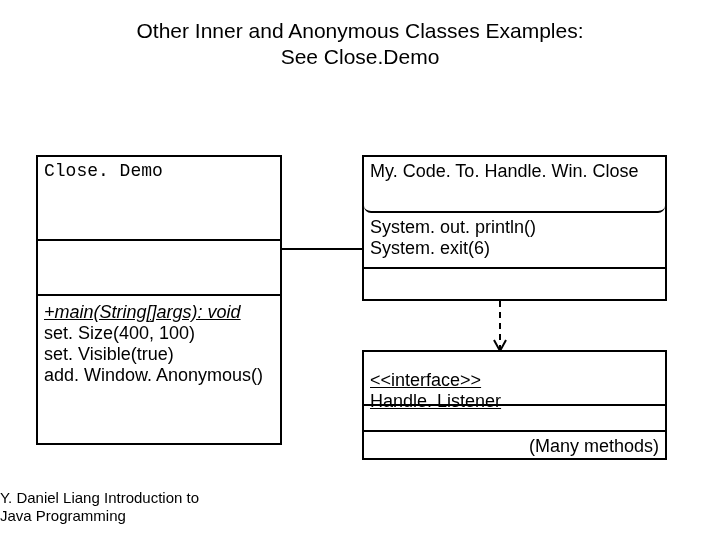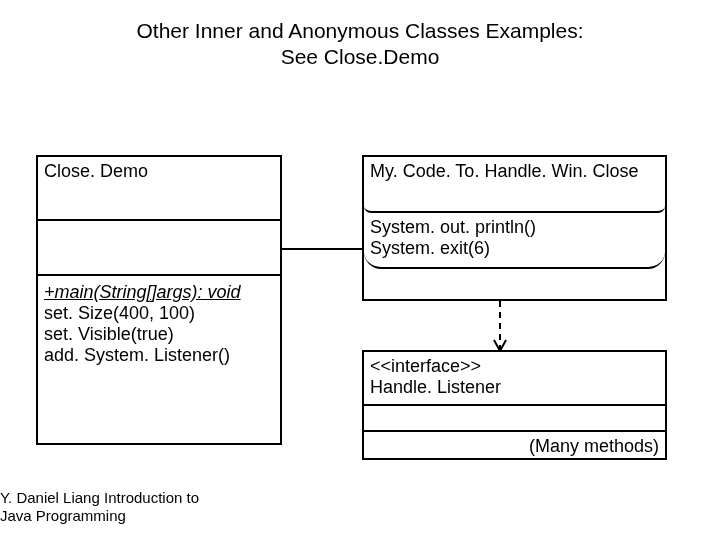--- a/index.html
+++ b/index.html
@@ -54,45 +54,45 @@
   <div>See Close.Demo</div>
 </div>
 
 <svg class="overlay">
   <line x1="282" y1="249" x2="362" y2="249" stroke="#000" stroke-width="2"></line>
   <line x1="500" y1="301" x2="500" y2="349" stroke="#000" stroke-width="2" stroke-dasharray="6 5"></line>
   <polyline points="494,340 500,351 506,340" fill="none" stroke="#000" stroke-width="2"></polyline>
 </svg>
 
 <div class="umlbox" style="left:36px; top:155px; width:246px; height:290px;">
-  <div class="compart" style="height:64px;">
+  <div class="compart" style="height:84px;font-family:Liberation Mono, monospace;">
     <span>Close. Demo</span>
   </div>
   <div class="compart" style="height:55px;"></div>
   <div class="compart last" style="height:auto; padding-top:6px;">
     <div class="uline">+main(String[]args): void</div>
     <div>set. Size(400, 100)</div>
     <div>set. Visible(true)</div>
-    <div>add. System. Listener()</div>
+    <div>add. Window. Anonymous()</div>
   </div>
 </div>
 
 <div class="umlbox" style="left:362px; top:155px; width:305px; height:146px;">
   <div class="compart" style="height:56px;border-radius:7px;">
     <span>My. Code. To. Handle. Win. Close</span>
   </div>
-  <div class="compart" style="height:56px; border-radius:17px;">
+  <div class="compart" style="height:56px; ">
     <div>System. out. println()</div>
     <div>System. exit(6)</div>
   </div>
   <div class="compart last" style="height:30px;"></div>
 </div>
 
 <div class="umlbox" style="left:362px; top:350px; width:305px; height:110px;">
-  <div class="compart" style="height:54px; padding-top:4px;">
+  <div class="compart" style="height:54px; padding-top:18px;text-decoration:underline;">
     <div>&lt;&lt;interface&gt;&gt;</div>
     <div>Handle. Listener</div>
   </div>
   <div class="compart" style="height:18px;"></div>
   <div class="compart last" style="height:30px;text-align:right;">
     <span>(Many methods)</span>
   </div>
 </div>
 
 <div class="footer">

